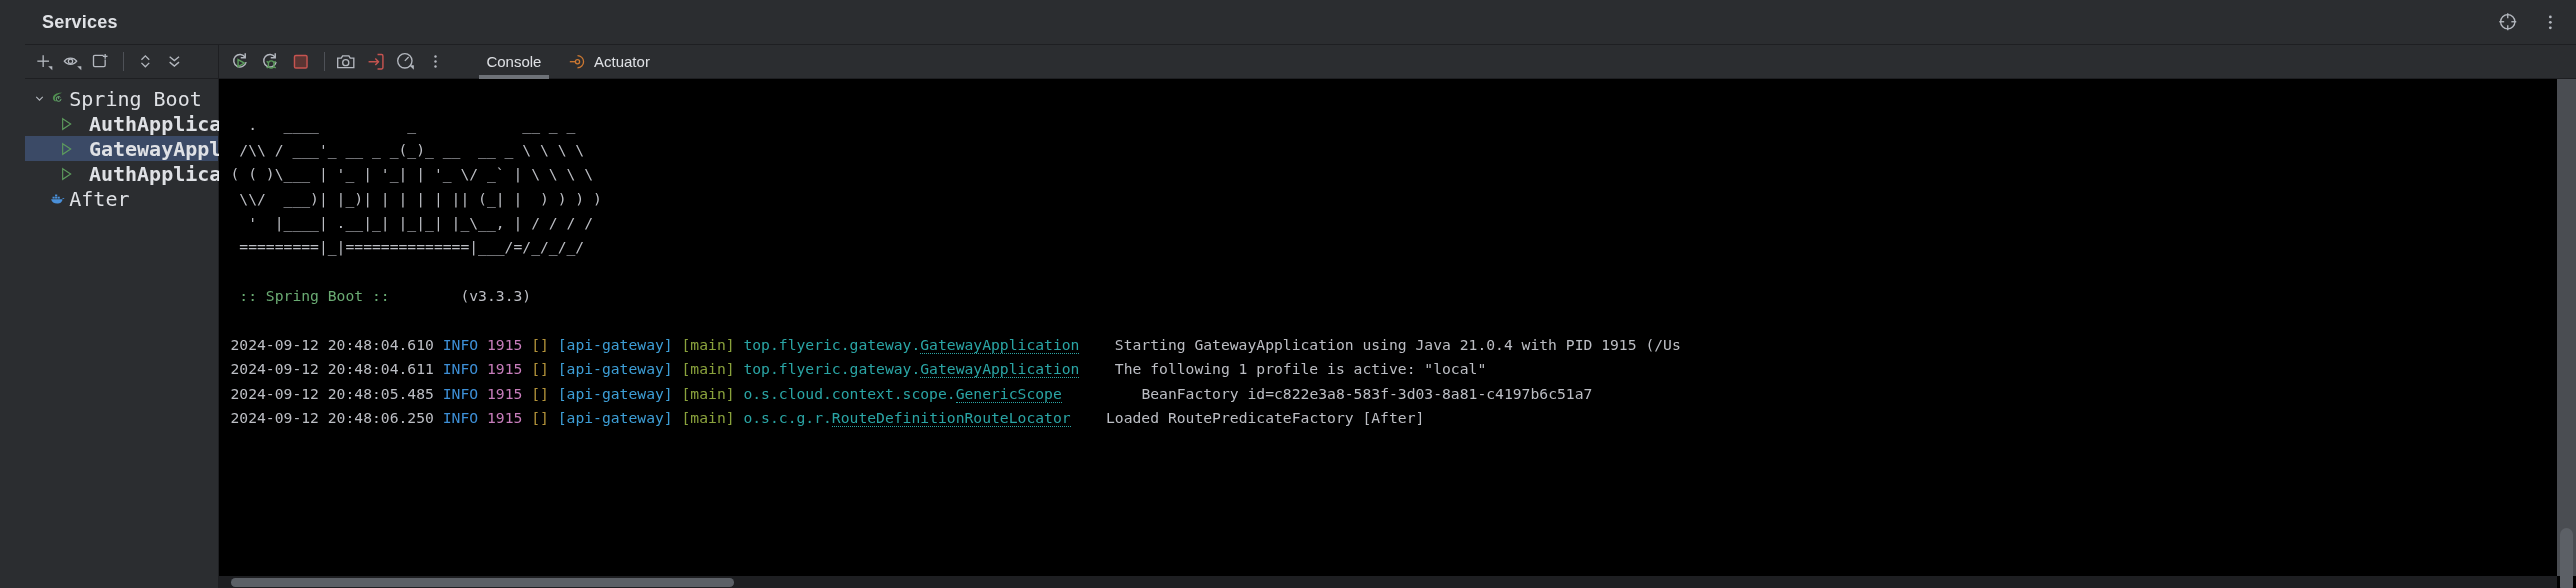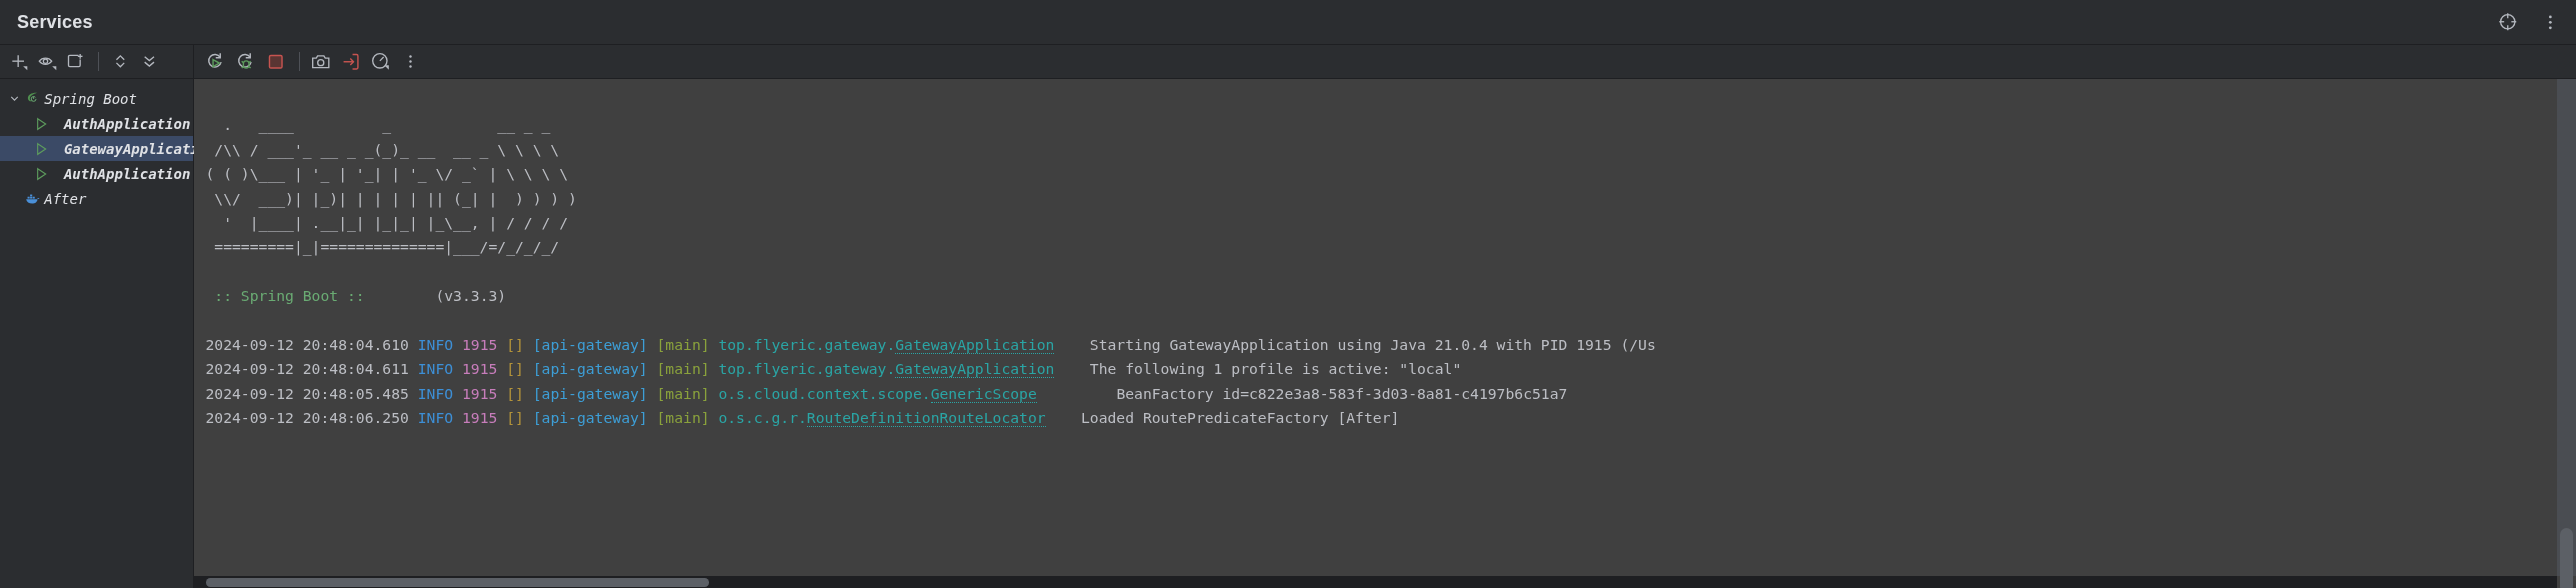--- a/index.html
+++ b/index.html
@@ -2,21 +2,21 @@
 <html style="font-size:11.5px"><head>
 <meta charset="utf-8">
 <style>
   * { box-sizing: border-box; margin: 0; padding: 0; }
   html, body {
     width: 2576px; height: 589px;
     background: #2b2d30;
     font-family: "Liberation Sans", sans-serif;
     overflow: hidden;
   }
-  .app { width: 2576px; height: 589px; display: flex; flex-direction: column; background: #2b2d30; }
+  .app { width: 2576px; height: 589px; display: flex; flex-direction: column; background: #2b2d30; padding-left: 25px; }
 
   
   .titlebar {
     height: 45px; min-height: 45px;
     background: #2b2d30;
     display: flex; align-items: center;
     border-bottom: 0.7px solid #1e1f22;
     position: relative;
   }
   .titlebar-title {
@@ -57,21 +57,21 @@
   .sb-sep { width: 0.7px; height: 18.7px; background: #4e5157; margin: 0 5.7px; }
 
   .tree { padding-top: 7.2px; font-size: 14.4px; }
   .tree-row {
     height: 25px; display: flex; align-items: center;
     padding-left: 5.7px; white-space: nowrap;
   }
   .tree-row.selected { background: #3b4a66; }
   .twisty { width: 17px; display: flex; align-items: center; justify-content: center; }
   .node-icon { width: 18.7px; display: flex; align-items: center; justify-content: center; margin-right: 2.9px; }
-  .node-label { color: #dfe1e5; font-weight: bold; font-family: "DejaVu Sans Mono", monospace; font-size: 14px; font-style: italic; }
+  .node-label { color: #dfe1e5; font-weight: bold; font-family: "DejaVu Sans Mono", monospace; font-size: 20px; }
   .node-label.plain { font-weight: normal; }
   .node-port { color: #5c94f0; font-family: "DejaVu Sans Mono", monospace; font-size: 13.6px; margin-left: 7.2px; }
   .tree-row.selected .node-port { color: #dfe1e5; text-decoration: underline; }
   .indent-1 { padding-left: 5.7px; }
   .indent-2 { padding-left: 33px; gap: 12px; }
 
   
   .console-panel { flex: 1; display: flex; flex-direction: column; min-width: 0; background: #1e1f22; }
   .console-toolbar {
     height: 34px; min-height: 34px;
@@ -88,21 +88,21 @@
     height: 34px; display: flex; align-items: center; gap: 7.2px;
     padding: 0 13px; color: #dfe1e5; font-size: 15px;
     position: relative;
   }
   .tab.active::after {
     content: ""; position: absolute; left: 5.7px; right: 5.7px; bottom: 0;
     height: 3.6px; background: #6e7278;
   }
 
   
-  .log-wrap { flex: 1; position: relative; overflow: hidden; background: #404040; }
+  .log-wrap { flex: 1; position: relative; overflow: hidden; background: #000000; }
   .log {
     position: absolute; inset: 0;
     padding: 10px 0 0 11.5px;
     font-family: "DejaVu Sans Mono", monospace;
     font-size: 14.7px;
     line-height: 24.4px;
     color: #bcbec4;
     white-space: pre;
     overflow: hidden;
   }
@@ -320,20 +320,35 @@
           </svg>
         </div>
         <div class="ct-btn">
           <svg width="17" height="17" viewBox="0 0 24 24" fill="#b4b8bf">
             <circle cx="12" cy="5" r="1.7"></circle>
               <circle cx="12" cy="12" r="1.7"></circle>
               <circle cx="12" cy="19" r="1.7"></circle>
           </svg>
         </div>
 
+        <div class="tabs">
+          <div class="tab active">
+            <span>Console</span>
+          </div>
+          <div class="tab">
+            <span style="display:flex;align-items:center;">
+              <svg width="19.4" height="19.4" viewBox="0 0 24 24" fill="none" stroke="#cc7832" stroke-width="1.6">
+                <path d="M13 4.5 A7.5 7.5 0 1 1 13 19.5"></path>
+                <circle cx="13" cy="12" r="2.6"></circle>
+                <line x1="3.5" y1="12" x2="10.4" y2="12"></line>
+              </svg>
+            </span>
+            <span>Actuator</span>
+          </div>
+        </div>
       </div>
 
       <div class="log-wrap">
         <div class="log">
 <span class="banner">  .   ____          _            __ _ _</span>
 <span class="banner"> /\\ / ___'_ __ _ _(_)_ __  __ _ \ \ \ \</span>
 <span class="banner">( ( )\___ | '_ | '_| | '_ \/ _` | \ \ \ \</span>
 <span class="banner"> \\/  ___)| |_)| | | | | || (_| |  ) ) ) )</span>
 <span class="banner">  '  |____| .__|_| |_|_| |_\__, | / / / /</span>
 <span class="banner"> =========|_|==============|___/=/_/_/_/</span>

